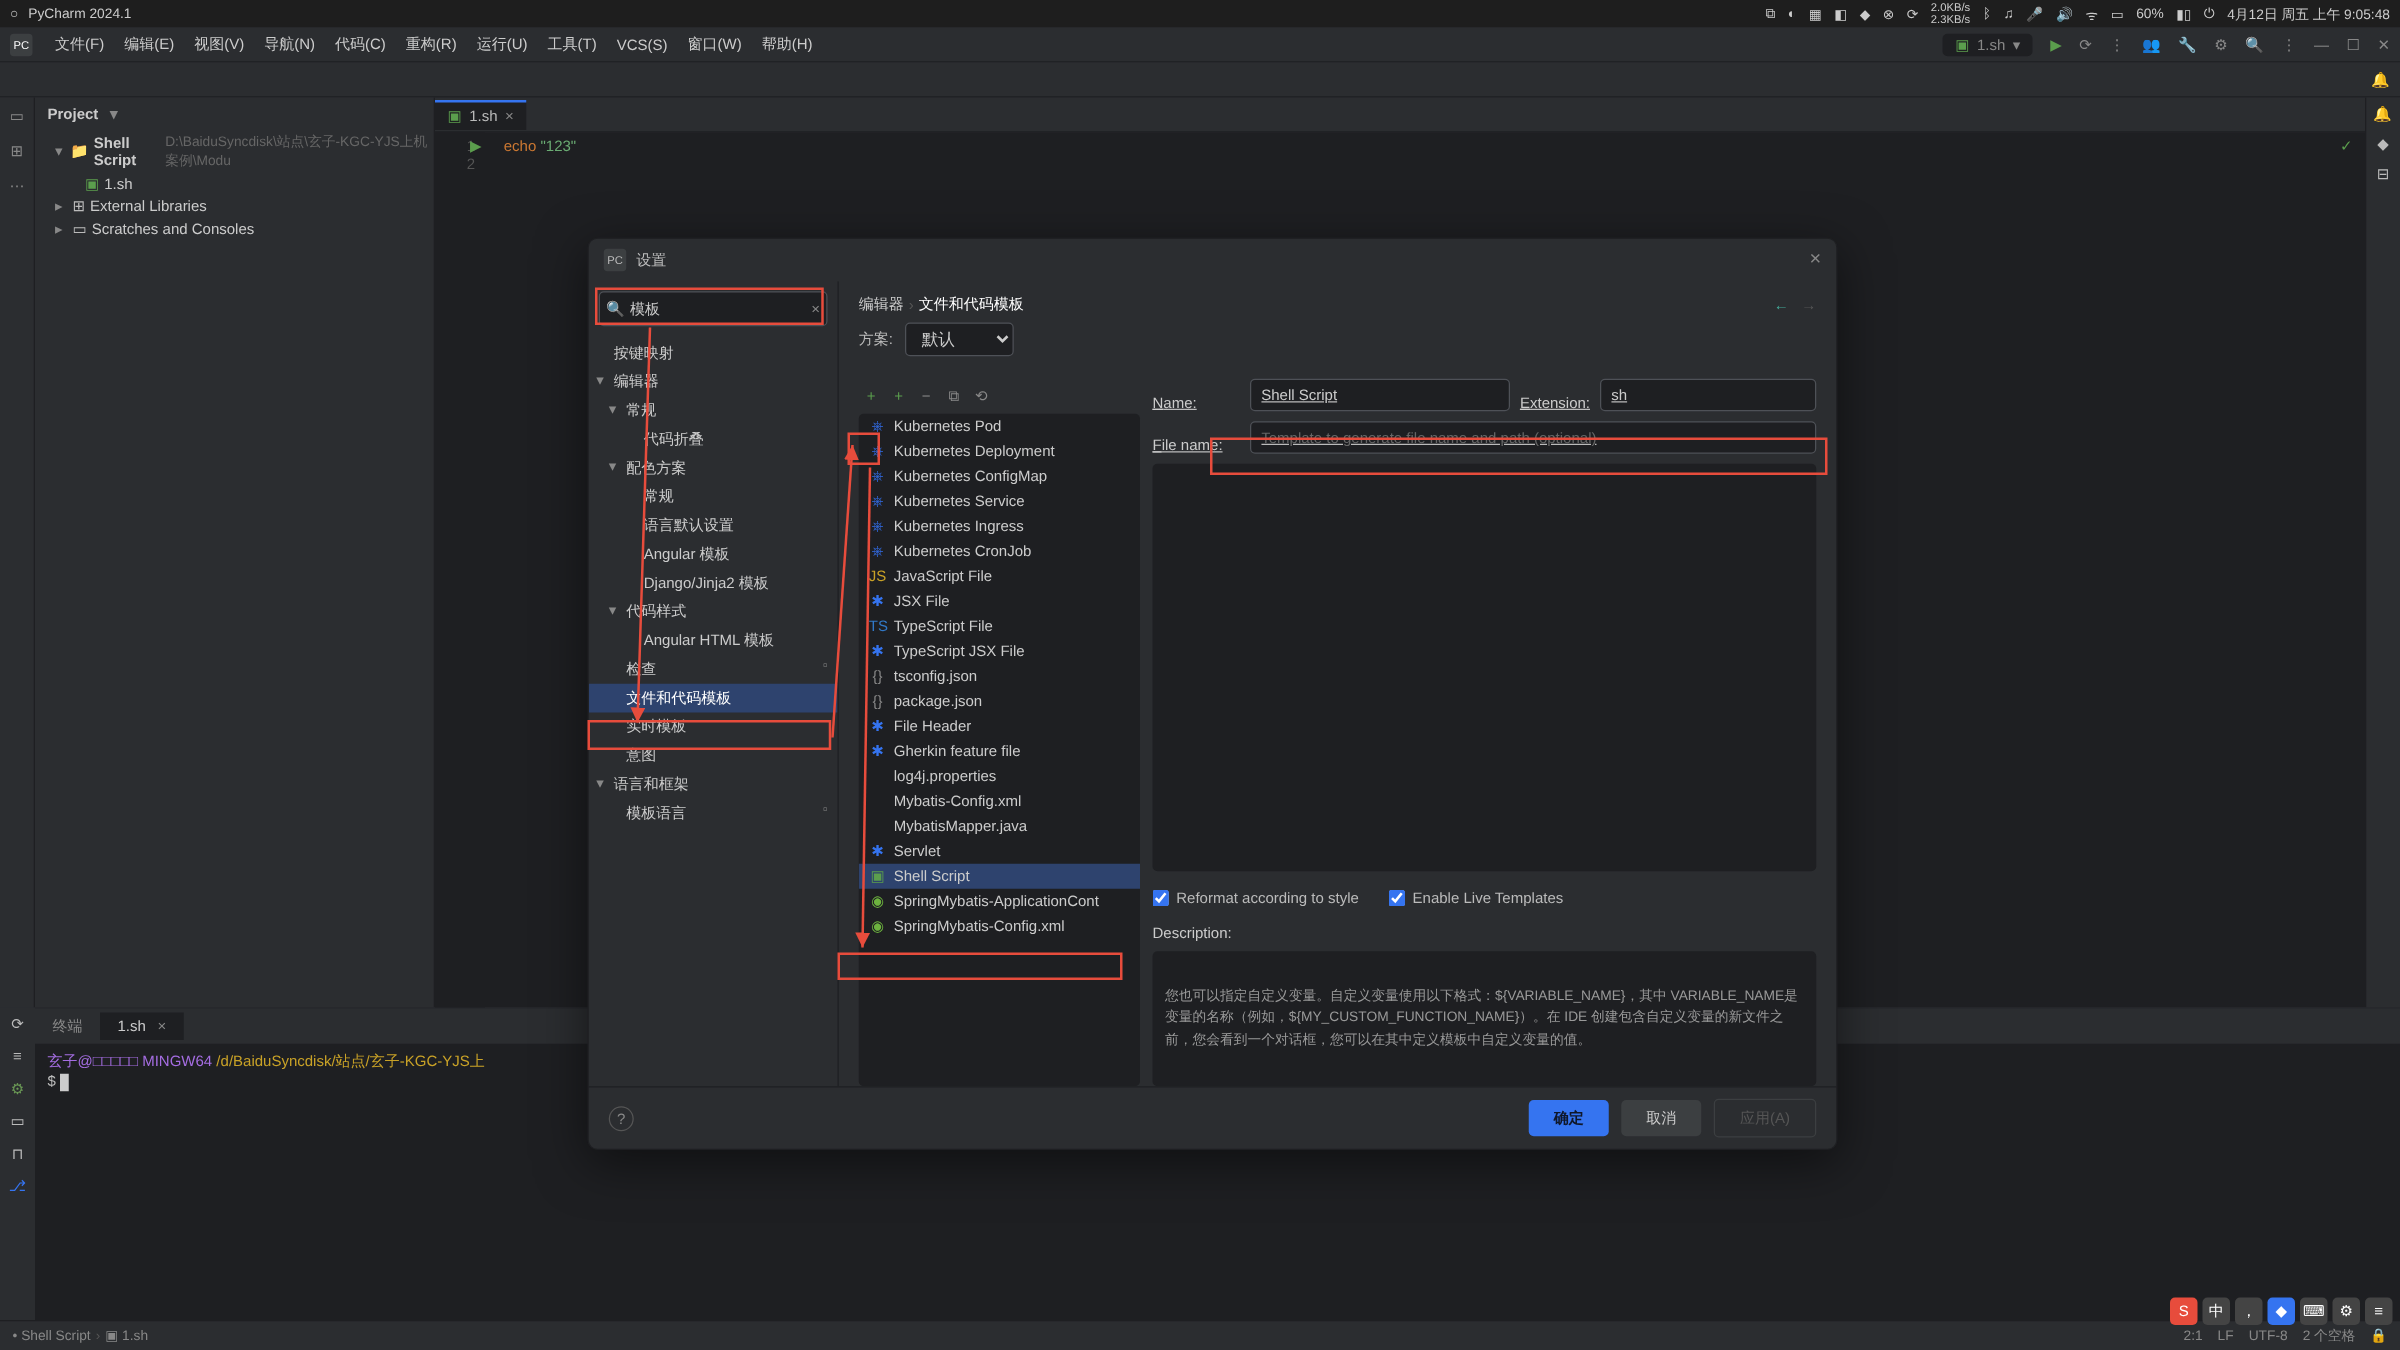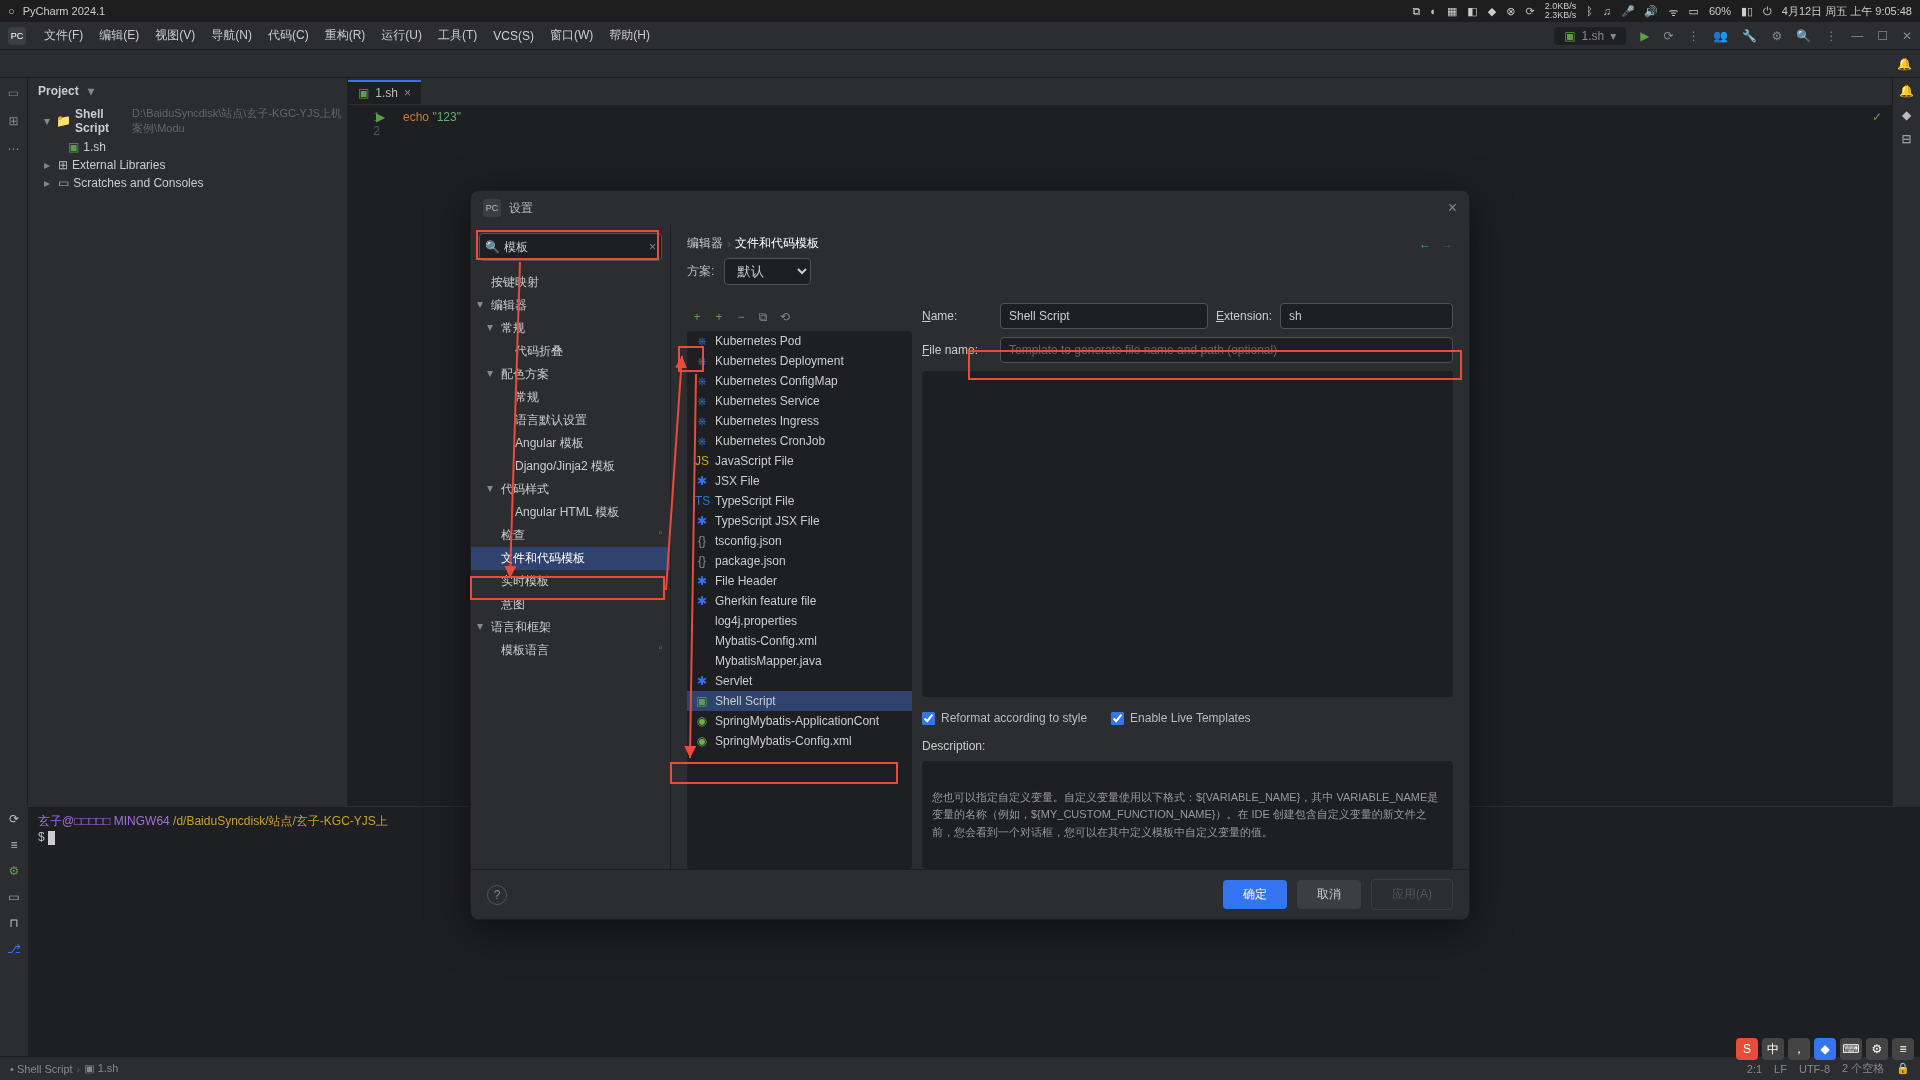--- a/index.html
+++ b/index.html
@@ -116,36 +116,36 @@
 .ticon.k8s { color:#326ce5; }
 .ticon.js { color:#c9a227; }
 .ticon.ts { color:#3178c6; }
 .ticon.json { color:#888; }
 .ticon.star { color:#3574f0; }
 .ticon.xml { color:#c9a227; }
 .ticon.sh { color:#5b9e4d; }
 .ticon.sp { color:#6db33f; }
 
 .tmpl-form { flex:1; display:flex; flex-direction:column; gap:8px; }
-.frow { display:flex; align-items:center; gap:8px; }
+.frow { display:flex; align-items:flex-end; gap:8px;text-decoration:underline; }
 .frow label { width:70px; color:#ccc; font-size:12px; }
 .frow label u { text-decoration:underline; }
 .frow input { flex:1; background:#1e1f22; border:1px solid #4e5157; border-radius:4px; padding:5px 8px; color:#ccc; font-size:12px; }
 .frow input::placeholder { color:#666; }
 .tmpl-editor { flex:1; background:#1e1f22; border-radius:4px; min-height:120px; }
 .chk-row { display:flex; gap:24px; padding:6px 0; }
 .chk { display:flex; align-items:center; gap:6px; }
 .chk input { accent-color:#3574f0; }
 .desc-box { background:#1e1f22; border-radius:4px; padding:10px; font-size:11px; color:#999; line-height:1.6; max-height:130px; overflow:auto; }
 
 .dlg-foot { height:50px; display:flex; align-items:center; padding:0 16px; gap:10px; border-top:1px solid #1e1f22; }
 .dlg-foot .help { width:20px; height:20px; border:1px solid #555; border-radius:50%; display:flex; align-items:center; justify-content:center; color:#888; }
 .dlg-foot .spacer { flex:1; }
 .btn { padding:6px 20px; border-radius:4px; cursor:pointer; border:none; font-size:12px; }
-.btn.primary { background:#3574f0; color:#fef9c3; }
+.btn.primary { background:#3574f0; color:#0f172a;font-weight:bold; }
 .btn.sec { background:#3c3f41; color:#ccc; }
 .btn.dis { background:transparent; color:#555; border:1px solid #3c3f41; }
 
 
 .redbox { position:absolute; border:2px solid #e74c3c; pointer-events:none; }
 .redarrow { position:absolute; pointer-events:none; }
 
 
 .dock-overlay { position:absolute; right:6px; bottom:20px; display:flex; gap:4px; }
 .dock-overlay .di { width:22px; height:22px; border-radius:4px; display:flex; align-items:center; justify-content:center; font-size:12px; color:#fff; }
@@ -283,20 +283,24 @@
 <div class="body-lower">
   <div class="bl-tools">
     <span>⟳</span>
     <span>≡</span>
     <span style="color:#6a9955">⚙</span>
     <span>▭</span>
     <span>⊓</span>
     <span style="color:#3574f0">⎇</span>
   </div>
   <div class="bottom">
+    <div class="bottom-tabs">
+      <div class="btab2">终端</div>
+      <div class="btab"><span>1.sh</span> <span style="color:#888;margin-left:6px">×</span></div>
+    </div>
     <div class="term">
       <div><span class="host">玄子@□□□□□ MINGW64 </span><span class="ylw">/d/BaiduSyncdisk/站点/玄子-KGC-YJS上</span></div>
       <div><span>$ </span><span class="cur"></span></div>
     </div>
   </div>
 </div>
 
 <div class="status">
   <span>• <span>Shell Script</span></span>
   <span class="bc-sep">›</span>

